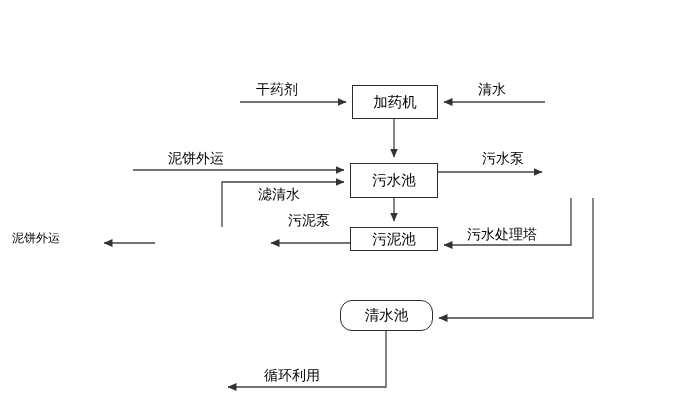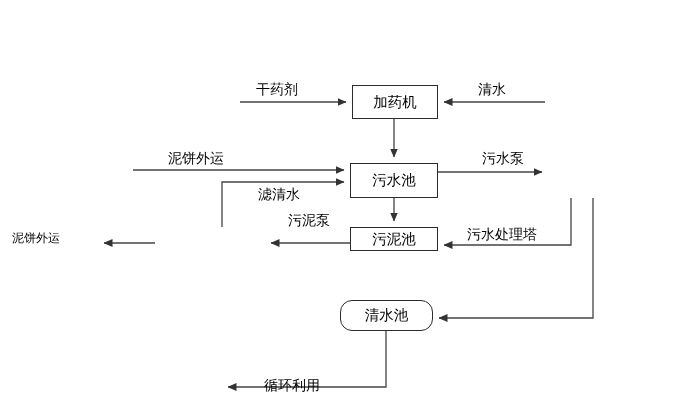--- a/index.html
+++ b/index.html
@@ -139,15 +139,15 @@
   <div class="edge-label" style="left:258px; top:186px;">滤清水</div>
 
   <div class="edge-label" style="left:458px; top:150px;margin-left:24px;">污水泵</div>
 
   <div class="free-label" style="left:12px; top:230px;">泥饼外运</div>
 
   <div class="edge-label" style="left:288px; top:212px;">污泥泵</div>
 
   <div class="edge-label" style="left:467px; top:226px;">污水处理塔</div>
 
-  <div class="edge-label" style="left:264px; top:377px;">循环利用</div>
+  <div class="edge-label" style="left:264px; top:367px;">循环利用</div>
 
 </div>
 
 </body></html>

